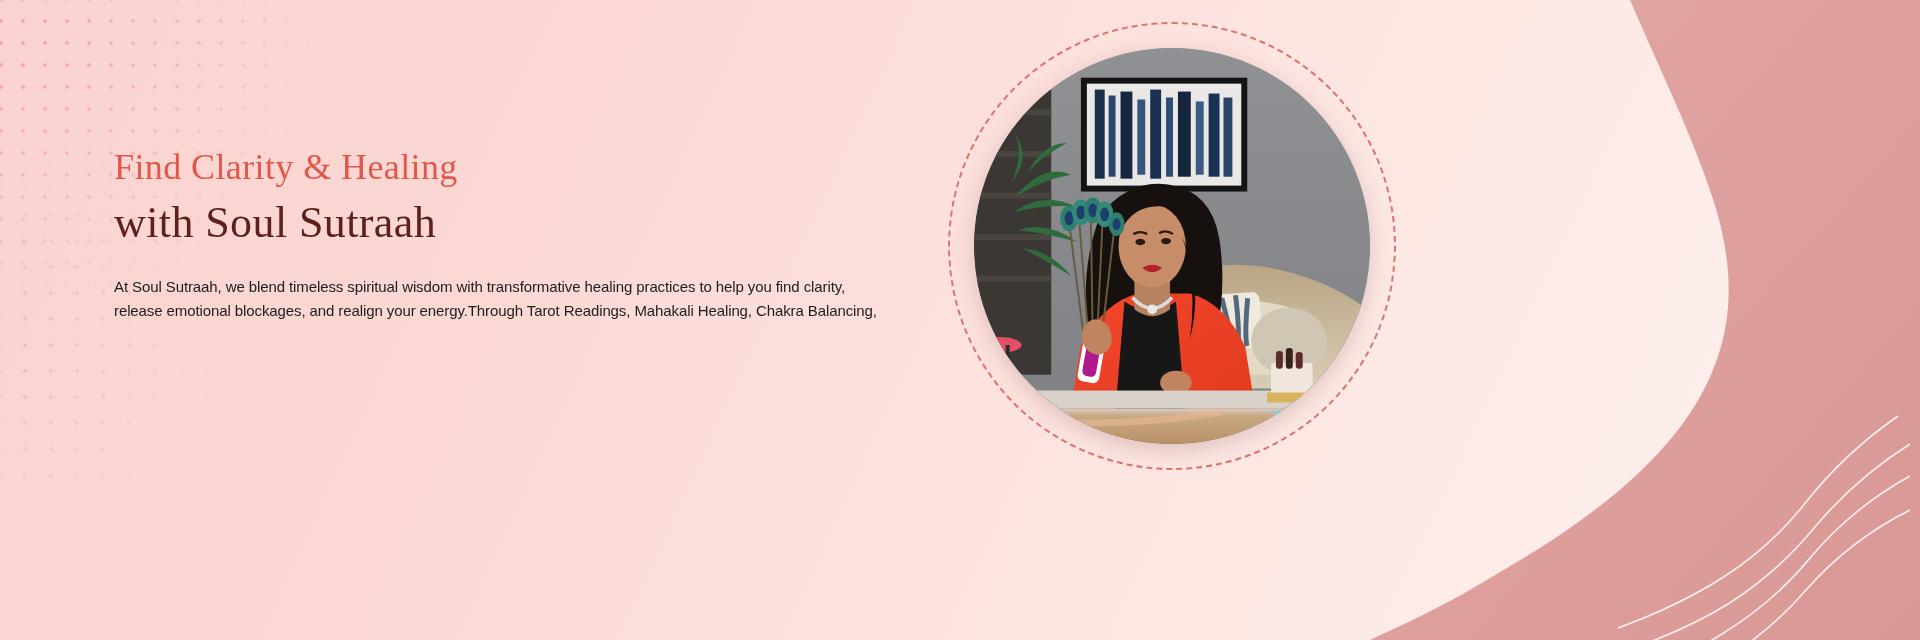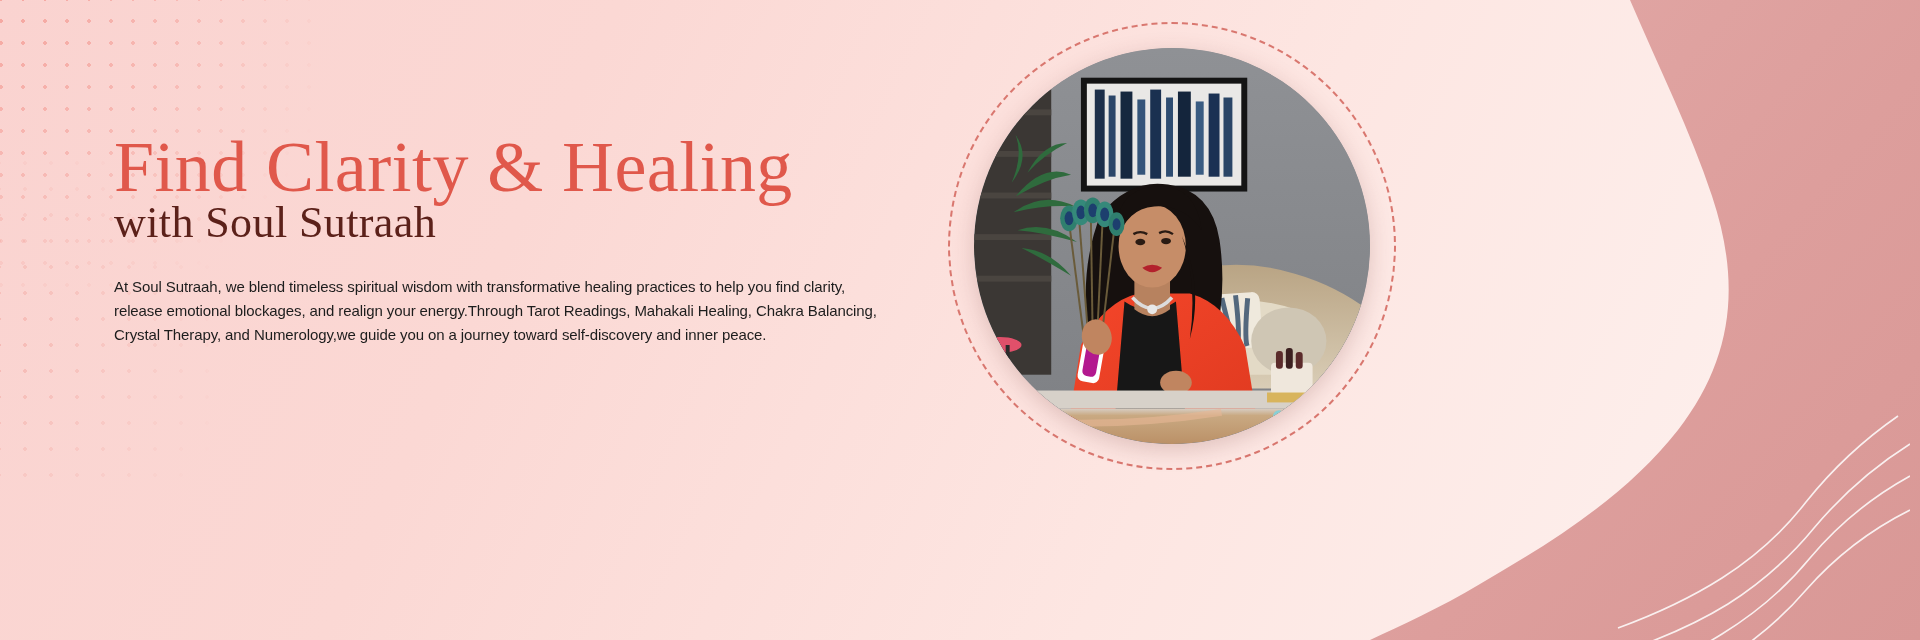--- a/index.html
+++ b/index.html
@@ -69,21 +69,21 @@
     z-index:5;
   }
   .headline {
     font-family:"Liberation Serif", serif;
     font-weight:400;
     font-size:50px;
     line-height:54px;
     letter-spacing:.4px;
     white-space:nowrap;
   }
-  .headline .l1 { display:block; color:#e0584b; font-size:72px;font-family:Liberation Serif, serif; }
+  .headline .l1 { display:block; color:#e0584b; font-size:36px;font-family:Liberation Serif, serif; }
   .headline .l2 { display:block; color:#5c211a; font-size:44px; margin-top:2px; }
 
   .lede {
     margin-top:25px;
     font-family:"Liberation Sans", sans-serif;
     font-size:15px;
     line-height:24px;
     color:#1d1d1d;
     letter-spacing:-0.1px;
     max-width:815px;
@@ -306,17 +306,16 @@
   </div>
 
   <div class="copy">
     <h1 class="headline">
       <span class="l1">Find Clarity &amp; Healing</span>
       <span class="l2">with Soul Sutraah</span>
     </h1>
     <p class="lede">
       <span>At Soul Sutraah, we blend timeless spiritual wisdom with transformative healing practices to help you find clarity,</span>
       <span>release emotional blockages, and realign your energy.Through Tarot Readings, Mahakali Healing, Chakra Balancing,</span>
-      <span>Crystal Therapy, and Numerology,we guide you on a journey toward self-discovery and inner peace.</span>
     </p>
   </div>
 
 </div>
 
 </body></html>

